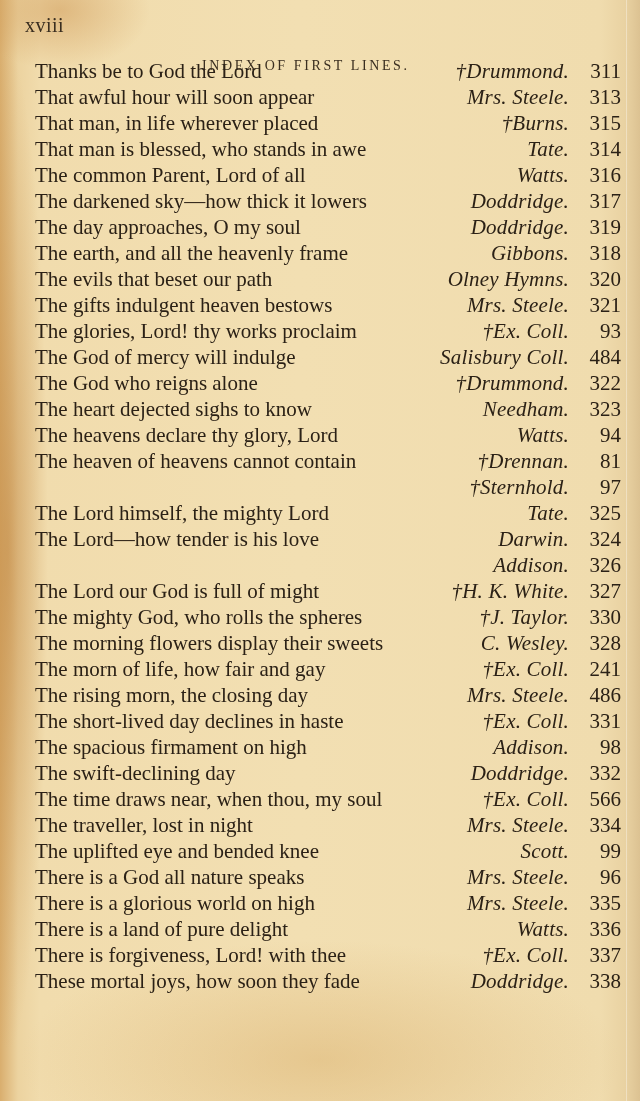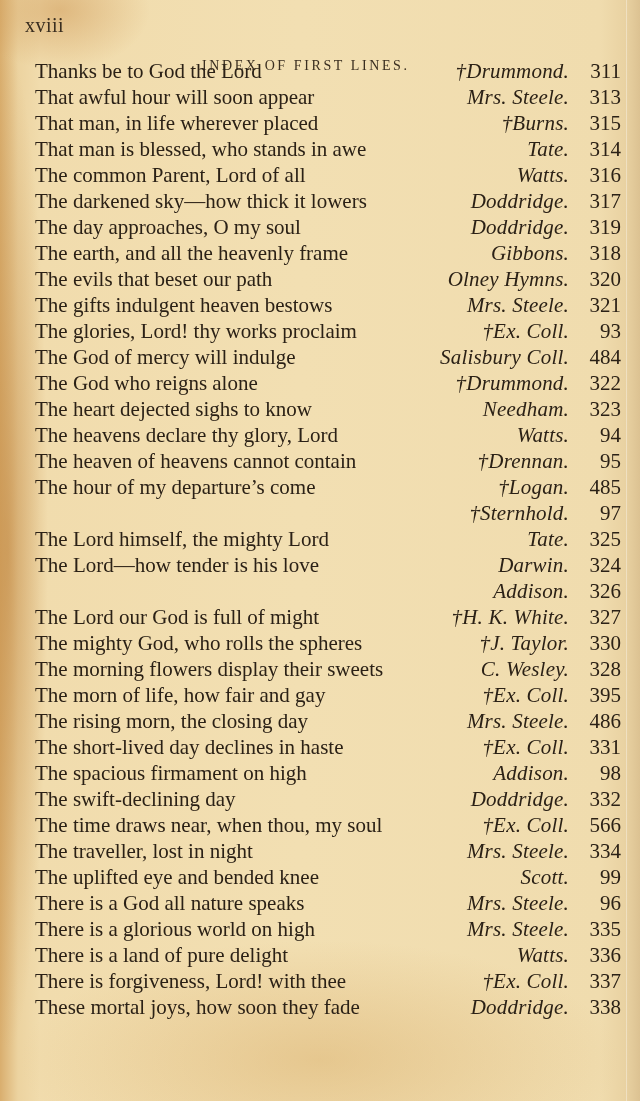--- a/index.html
+++ b/index.html
@@ -169,26 +169,21 @@
         <span class="hymn-number">323</span>
       </div>
       <div class="entry">
         <span class="first-line">The heavens declare thy glory, Lord</span>
         <span class="author">Watts.</span>
         <span class="hymn-number">94</span>
       </div>
       <div class="entry">
         <span class="first-line">The heaven of heavens cannot contain</span>
         <span class="author">†Drennan.</span>
-        <span class="hymn-number">95</span>
-      </div>
-      <div class="entry">
-        <span class="first-line">The hour of my departure’s come</span>
-        <span class="author">†Logan.</span>
-        <span class="hymn-number">485</span>
+        <span class="hymn-number">81</span>
       </div>
       <div class="entry">
         <span class="author">†Sternhold.</span>
         <span class="hymn-number">97</span>
       </div>
       <div class="entry">
         <span class="first-line">The Lord himself, the mighty Lord</span>
         <span class="author">Tate.</span>
         <span class="hymn-number">325</span>
       </div>
@@ -212,21 +207,21 @@
         <span class="hymn-number">330</span>
       </div>
       <div class="entry">
         <span class="first-line">The morning flowers display their sweets</span>
         <span class="author">C. Wesley.</span>
         <span class="hymn-number">328</span>
       </div>
       <div class="entry">
         <span class="first-line">The morn of life, how fair and gay</span>
         <span class="author">†Ex. Coll.</span>
-        <span class="hymn-number">395</span>
+        <span class="hymn-number">241</span>
       </div>
       <div class="entry">
         <span class="first-line">The rising morn, the closing day</span>
         <span class="author">Mrs. Steele.</span>
         <span class="hymn-number">486</span>
       </div>
       <div class="entry">
         <span class="first-line">The short-lived day declines in haste</span>
         <span class="author">†Ex. Coll.</span>
         <span class="hymn-number">331</span>

